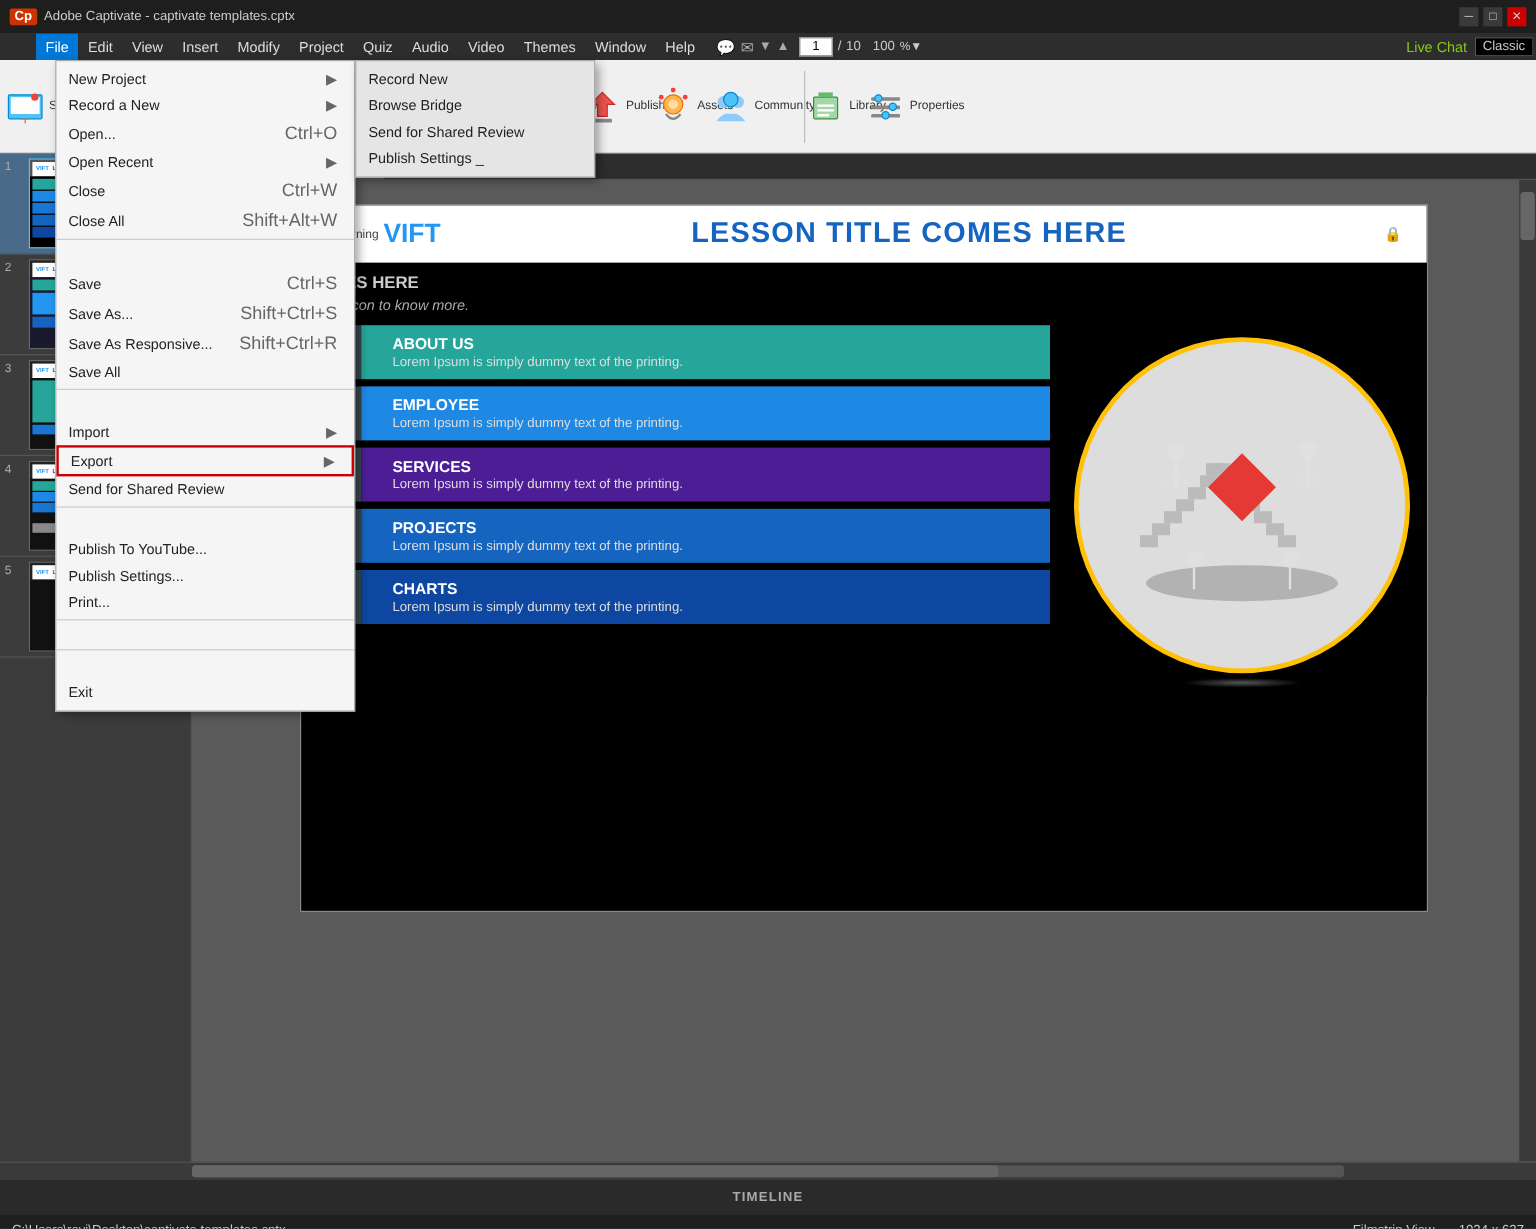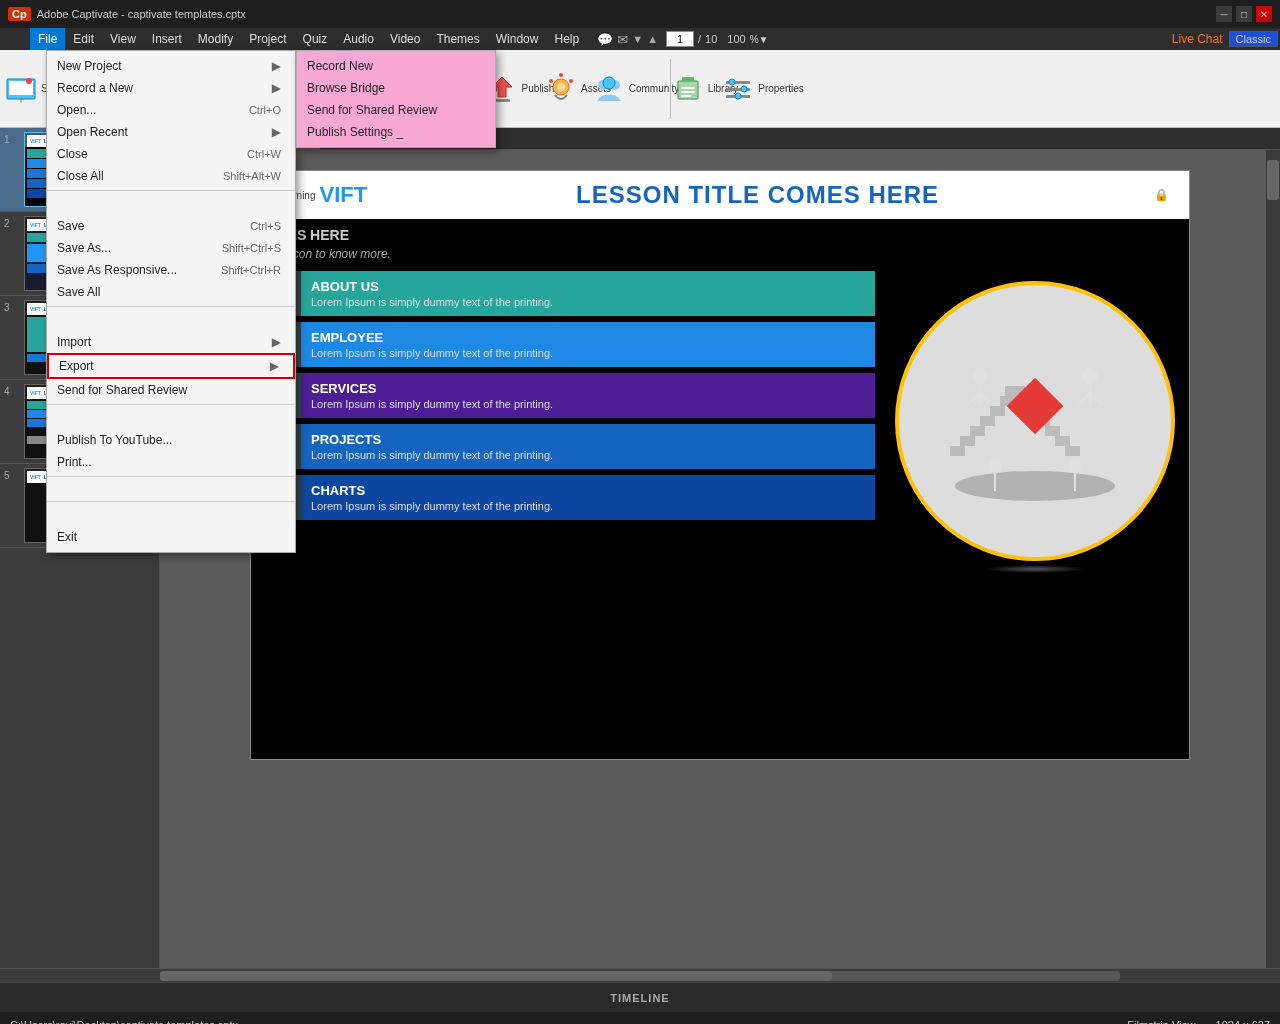--- a/index.html
+++ b/index.html
@@ -9,21 +9,21 @@
     #title-bar { background: #1e1e1e; height: 28px; display: flex; align-items: center; justify-content: space-between; padding: 0 8px; color: #ccc; font-size: 11px; }
     #title-bar-left { display: flex; align-items: center; gap: 6px; }
     #title-bar-controls { display: flex; gap: 4px; }
     .title-btn { width: 16px; height: 16px; border: none; cursor: pointer; font-size: 10px; display: flex; align-items: center; justify-content: center; color: #ccc; background: #3a3a3a; }
 
     
     #menu-bar { background: #2d2d2d; height: 22px; display: flex; align-items: center; padding: 0 2px; color: #ddd; font-size: 12px; position: relative; }
     .menu-item { padding: 2px 8px; cursor: pointer; height: 22px; display: flex; align-items: center; }
     .menu-item:hover, .menu-item.active { background: #0078d7; color: #fff; margin-left: 28px; }
     #live-chat { margin-left: auto; display: flex; align-items: center; gap: 6px; }
-    #classic-btn { background: #1d4ed8; border: 1px solid #555; padding: 1px 6px; color: #ccc; cursor: pointer; font-size: 11px; }
+    #classic-btn { background: #000000; border: 1px solid #555; padding: 1px 6px; color: #ccc; cursor: pointer; font-size: 11px; }
 
     
     #toolbar { background: #f0f0f0; height: 78px; display: flex; align-items: center; padding: 0 6px; border-bottom: 1px solid #bbb; gap: 2px; }
     .toolbar-separator { width: 1px; background: #bbb; height: 60px; margin: 0 4px; }
     .tool-btn { display: flex; flex-direction: row; align-items: center; justify-content: center; width: 56px; height: 68px; background: transparent; border: 1px solid transparent; cursor: pointer; border-radius: 3px; font-size: 11px; color: #333; gap: 4px; padding: 4px 2px; }
     .tool-icon { width: 32px; height: 32px; display: flex; align-items: center; justify-content: center; }
     .tool-label { font-size: 10px; text-align: center; color: #333; }
 
     
     #content-area { display: flex; height: calc(1024px - 28px - 22px - 78px - 26px - 30px); }
@@ -44,21 +44,21 @@
     .brand-text { color: #444; font-size: 10px; }
     .swift-text { color: #2196F3; font-size: 22px; font-weight: bold; }
     .slide-title-text { color: #1565C0; font-size: 24px; font-weight: bold; flex: 1; text-align: center; letter-spacing: 1px; }
 
     .slide-body { background: #000; padding: 10px 20px; }
 
     .list-section { display: flex; gap: 10px; }
     .list-items { flex: 1; display: flex; flex-direction: column; gap: 6px; }
     .list-row { display: flex; align-items: stretch; }
     .list-num { background: #37474F; color: #fff; width: 36px; display: flex; align-items: center; justify-content: center; font-size: 16px; font-weight: bold; }
-    .list-content { background: #26A69A; flex: 1; padding: 8px 10px; }
+    .list-content { background: #26A69A; flex: 1; padding: 8px 26px; }
     .list-content.blue1 { background: #26A69A; }
     .list-content.blue2 { background: #1E88E5; }
     .list-content.blue3 { background: #4c1d95; }
     .list-content.blue4 { background: #1565C0; }
     .list-content.blue5 { background: #0D47A1; }
     .list-title { color: #fff; font-weight: bold; font-size: 13px; }
     .list-desc { color: #ddd; font-size: 11px; margin-top: 2px; }
 
     .circle-image { width: 280px; height: 280px; border-radius: 50%; border: 4px solid #FFC107; background: #ddd; display: flex; align-items: center; justify-content: center; overflow: hidden; flex-shrink: 0; margin-top: 10px; }
 
@@ -66,25 +66,25 @@
     #status-bar { height: 26px; background: #1e1e1e; display: flex; align-items: center; padding: 0 10px; color: #ccc; font-size: 11px; gap: 10px; }
     #status-path { flex: 1; }
     #status-right { display: flex; gap: 20px; }
 
     
     #timeline-bar { height: 30px; background: #2a2a2a; display: flex; align-items: center; justify-content: center; color: #aaa; font-size: 11px; font-weight: bold; letter-spacing: 1px; border-top: 1px solid #444; }
     #file-menu { position: absolute; top: 50px; left: 46px; background: #f5f5f5; border: 1px solid #aaa; box-shadow: 3px 3px 8px rgba(0,0,0,0.4); z-index: 200; width: 250px; padding: 4px 0; }
     .menu-row { display: flex; align-items: center; padding: 4px 14px 4px 10px; cursor: pointer; font-size: 12px; color: #222; min-height: 22px; }
     .menu-row.separator { border-top: 1px solid #ccc; margin: 3px 0; padding: 0; height: 0; }
     .menu-row.highlighted { background: transparent; border: 2px solid #cc0000; }
-    .menu-row .shortcut { margin-left: auto; color: #666; font-size: 11px; }
+    .menu-row .shortcut { margin-left: auto; color: #666; font-size: 15px; }
     .menu-row .arrow { margin-left: auto; color: #666; }
 
     
-    #export-submenu { position: absolute; top: 50px; left: 296px; background: #f9a8d4; border: 1px solid #aaa; box-shadow: 3px 3px 8px rgba(0,0,0,0.4); z-index: 201; width: 200px; padding: 4px 0; }
+    #export-submenu { position: absolute; top: 50px; left: 296px; background: #e5e5e5; border: 1px solid #aaa; box-shadow: 3px 3px 8px rgba(0,0,0,0.4); z-index: 201; width: 200px; padding: 4px 0; }
 
     
     .thumb-title { position: absolute; top: 2px; left: 2px; right: 2px; background: #fff; height: 12px; display: flex; align-items: center; padding: 0 3px; }
     .thumb-title-text { font-size: 5px; color: #1565C0; font-weight: bold; }
     .thumb-brand { font-size: 5px; color: #2196F3; font-weight: bold; margin-right: 3px; }
     .thumb-body { position: absolute; top: 14px; left: 0; right: 0; bottom: 0; background: #000; display: flex; flex-direction: column; gap: 1px; padding: 2px; }
     .thumb-row { background: #26A69A; height: 9px; }
     .thumb-row.b1 { background: #26A69A; }
     .thumb-row.b2 { background: #1E88E5; }
     .thumb-row.b3 { background: #1976D2; }
@@ -137,21 +137,21 @@
 
   <div id="page-nav" style="margin-left:8px;">
     <input type="text" value="1" style="">
     <span>/</span>
     <span>10</span>
     <span style="margin-left:6px;">100</span>
     <span style="font-size:10px;">%▼</span>
   </div>
 
   <div id="live-chat" style="margin-left:auto; display:flex; align-items:center; gap:6px;">
-    <span style="color:#f97316;margin-left:32px;">Live Chat</span>
+    <span style="color:#84cc16;margin-left:32px;">Live Chat</span>
     <button id="classic-btn">Classic</button>
   </div>
 </div>
 
 <div id="toolbar">
 
   <div class="tool-btn">
     <div class="tool-icon">
       <svg width="32" height="32" viewBox="0 0 32 32">
         <rect x="2" y="6" width="28" height="20" rx="1" fill="#4fc3f7" stroke="#0288d1" stroke-width="1"></rect>
@@ -616,20 +616,23 @@
     <span class="arrow">▶</span>
   </div>
   <div class="menu-row">
     <span>Send for Shared Review</span>
   </div>
   <div class="menu-row separator"></div>
   <div class="menu-row">
     <span>Publish To YouTube...</span>
   </div>
   <div class="menu-row">
+    <span>Publish Settings...</span>
+  </div>
+  <div class="menu-row">
     <span>Print...</span>
   </div>
   <div class="menu-row separator"></div>
   <div class="menu-row separator"></div>
   <div class="menu-row">
     <span>Exit</span>
   </div>
 </div>
 
 <div id="export-submenu">

